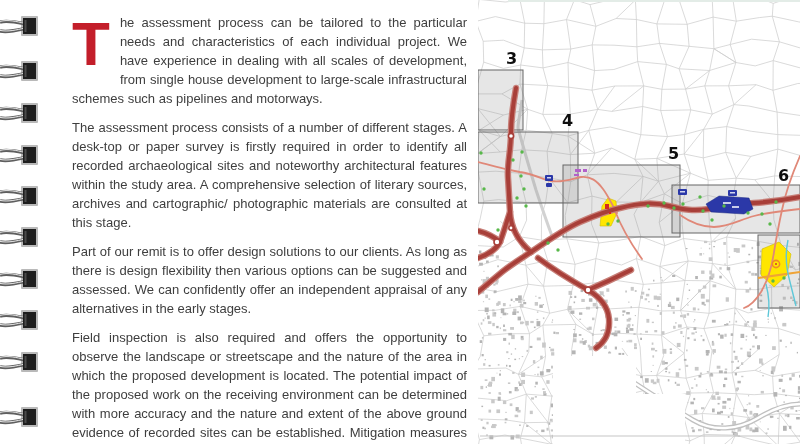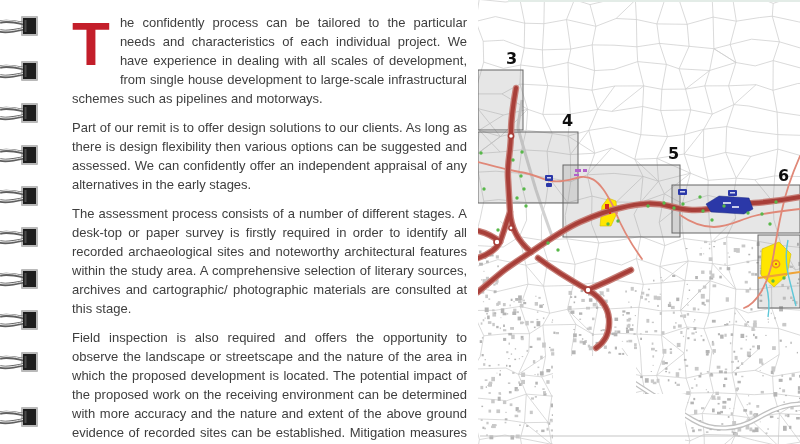--- a/index.html
+++ b/index.html
@@ -113,23 +113,23 @@
           <path d="M0 8 C8 6,16 8,25 10" stroke="#5f5f5f" stroke-width="3.4" fill="none"></path>
           <path d="M0 7.4 C8 5.4,16 7.4,25 9.4" stroke="#e9e9e9" stroke-width="1" fill="none"></path>
           <path d="M0 17 C8 18.6,16 16.6,25 14.6" stroke="#5f5f5f" stroke-width="3.4" fill="none"></path>
           <path d="M0 16.4 C8 18,16 16,25 14" stroke="#e9e9e9" stroke-width="1" fill="none"></path>
           <rect x="23" y="4" width="13" height="16" fill="#1e1e1e"></rect>
           <rect x="24.5" y="6" width="2" height="12" fill="#4a4a4a"></rect>
         </svg></div>
     </div>
 
   <div class="article">
-    <p class="para"><span class="dropcap">T</span><span>he confidently process can be tailored to the particular needs and characteristics of each individual project.  We have experience in dealing with all scales of development, from single house development to large-scale infrastructural schemes such as pipelines and motorways.</span></p>
+    <p class="para"><span class="dropcap">T</span><span>he assessment process can be tailored to the particular needs and characteristics of each individual project.  We have experience in dealing with all scales of development, from single house development to large-scale infrastructural schemes such as pipelines and motorways.</span></p>
+    <p class="para">The assessment process consists of a number of different stages. A desk-top or paper survey is firstly required in order to identify all recorded archaeological sites and noteworthy architectural features within the study area.  A comprehensive selection of literary sources, archives and cartographic/ photographic materials are consulted at this stage.</p>
     <p class="para">Part of our remit is to offer design solutions to our clients.  As long as there is design flexibility then various options can be suggested and assessed.  We can confidently offer an independent appraisal of any alternatives in the early stages.</p>
-    <p class="para">The assessment process consists of a number of different stages. A desk-top or paper survey is firstly required in order to identify all recorded archaeological sites and noteworthy architectural features within the study area.  A comprehensive selection of literary sources, archives and cartographic/ photographic materials are consulted at this stage.</p>
     <p class="para">Field inspection is also required and offers the opportunity to observe the landscape or streetscape and the nature of the area in which the proposed development is located.  The potential impact of the proposed work on the receiving environment can be determined with more accuracy and the nature and extent of the above ground evidence of recorded sites can be established.  Mitigation measures are then suggested in order to attempt to remedy any adverse impacts on the cultural heritage.  These recommendations will be in line with current best practice and will reflect the nature of the development.</p>
   </div>
 
   <div class="mapwrap">
     <svg id="mapsvg" viewBox="0 0 322 444" width="322" height="444">
 
       <g id="mesh">
           <path d="M 1.2 -0.6 L 27.2 2.0 L 42.1 0.3 L 66.3 1.5 L 96.4 -0.3 L 112.0 4.6 L 140.9 -2.3 L 157.4 0.0 L 186.2 1.3 L 201.0 -0.4 L 234.0 -5.4 L 254.1 -5.6 L 273.2 -5.3 L 295.2 3.4 L 322.4 -5.7 L 341.1 4.1 L 367.9 3.7" fill="none" stroke="#cdcdcd" stroke-width="0.75"></path>
           <path d="M -2.2 21.4 L 17.4 16.6 L 46.7 23.2 L 65.9 23.7 L 88.5 19.6 L 117.9 26.3 L 138.1 18.5 L 158.4 19.5 L 178.9 23.9 L 209.2 24.3 L 235.1 17.1 L 258.3 21.2 L 281.3 17.6 L 294.3 16.2 L 320.3 21.8 L 346.3 26.8 L 362.9 24.6" fill="none" stroke="#cdcdcd" stroke-width="0.75"></path>
           <path d="M 5.2 41.3 L 25.5 40.2 L 46.2 47.9 L 64.4 49.9 L 92.8 49.0 L 114.2 44.9 L 136.0 45.2 L 158.9 46.8 L 181.5 43.4 L 211.1 46.3 L 235.9 48.7 L 252.2 44.5 L 273.6 39.2 L 301.4 41.8 L 325.4 48.9 L 340.1 43.7 L 371.9 39.6" fill="none" stroke="#cdcdcd" stroke-width="0.75"></path>

